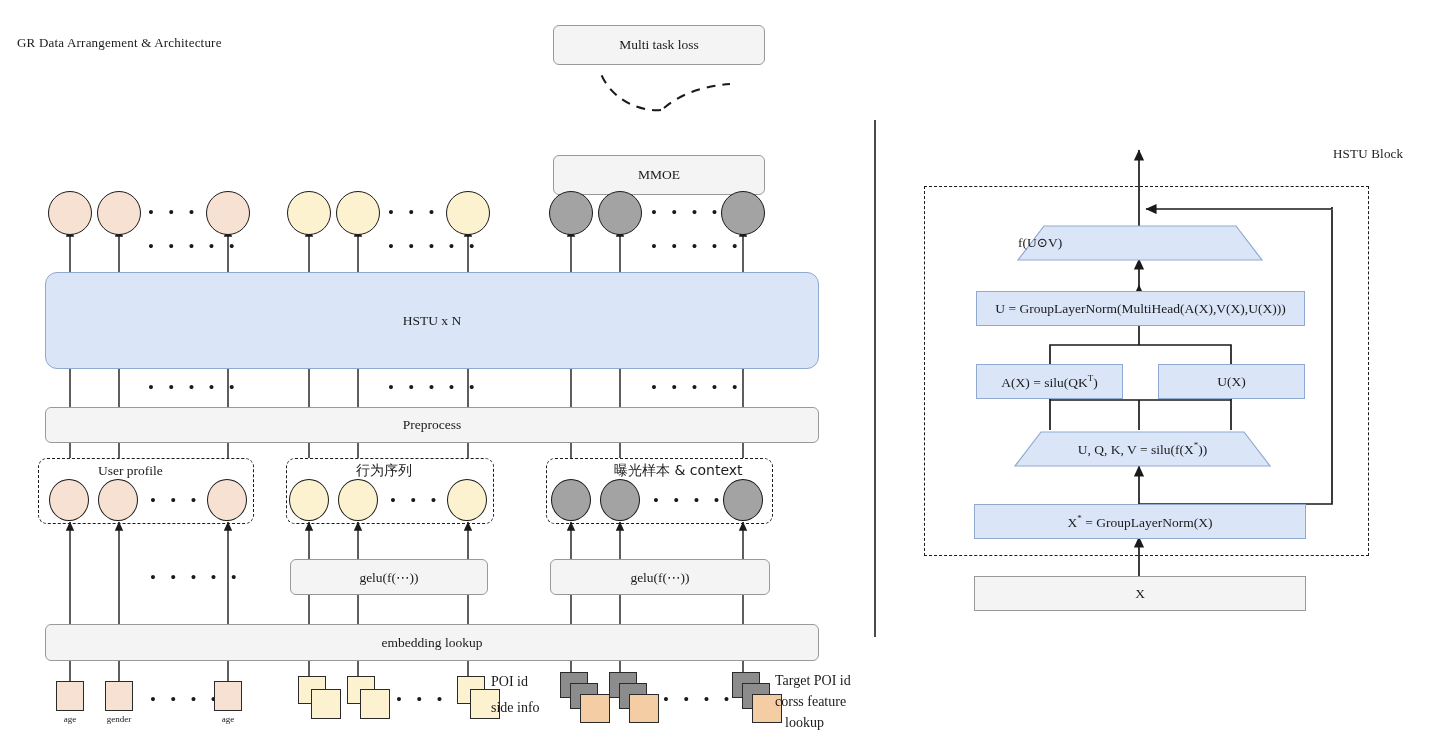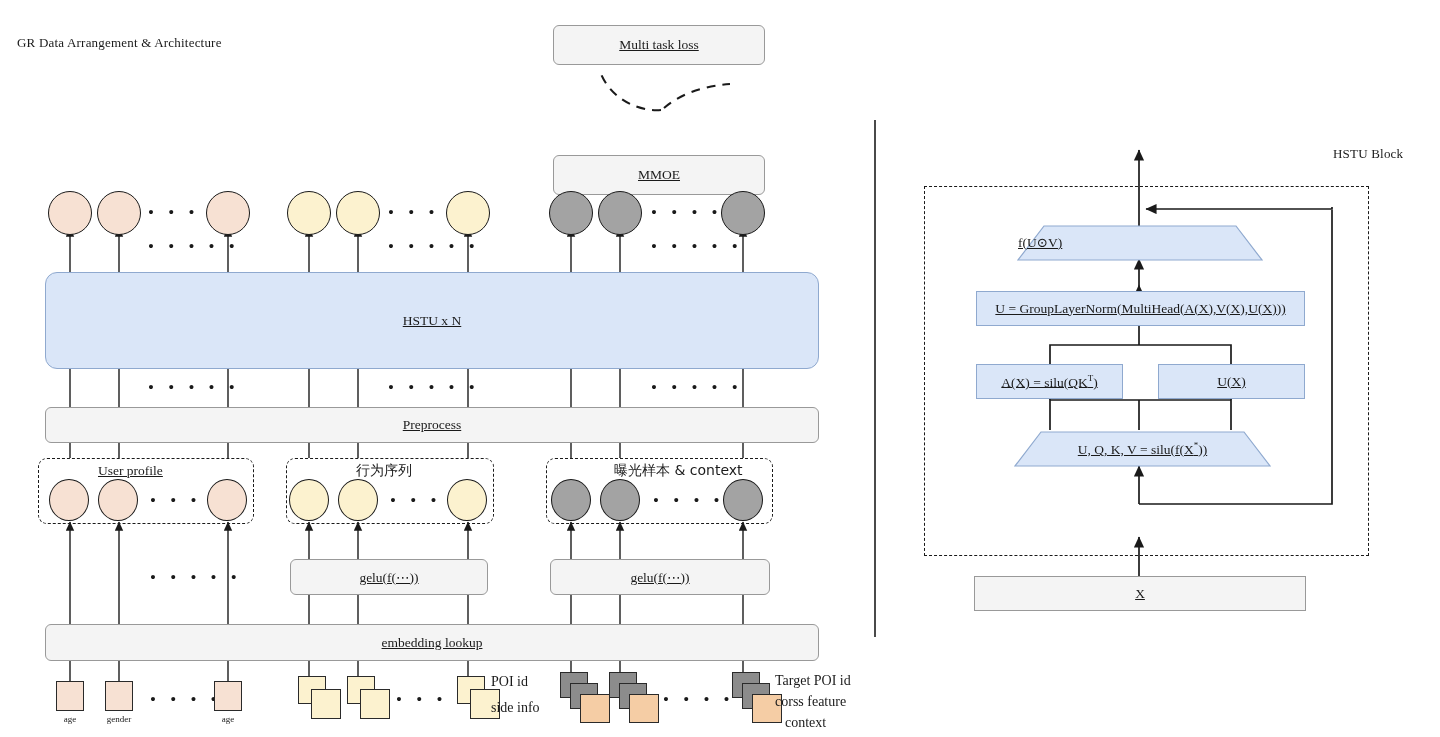--- a/index.html
+++ b/index.html
@@ -1,21 +1,21 @@
 <!DOCTYPE html>
 <html><head>
 <meta charset="utf-8">
 <style>
   html,body{margin:0;padding:0;background:#ffffff;}
   body{width:1440px;height:737px;overflow:hidden;
        font-family:"Liberation Serif","DejaVu Serif",serif;color:#1a1a1a;}
   #root{position:relative;width:1440px;height:737px;}
   .abs{position:absolute;}
   .ttl{font-size:13px;letter-spacing:.2px;white-space:nowrap;}
-  .boxlabel{font-size:13.5px;white-space:nowrap;text-decoration:underline;}
+  .boxlabel{font-size:13.5px;white-space:nowrap;}
   .greybox{background:#f4f4f4;border:1.2px solid #999;border-radius:6px;
            display:flex;align-items:center;justify-content:center;}
   .bluebox{background:#dae6f8;border:1.1px solid #8fa9cf;
            display:flex;align-items:center;justify-content:center;}
   .bluebox.round{border-radius:12px;}
   .dashbox{border:1.6px dashed #1a1a1a;border-radius:9px;}
   .circ{border-radius:50%;border:1.6px solid #1a1a1a;box-sizing:border-box;}
   .sq{border:1.4px solid #2a2a2a;box-sizing:border-box;}
   .dots{font-size:17px;letter-spacing:5px;color:#1a1a1a;white-space:nowrap;}
   .divider{background:#4a4a4a;width:2px;}
@@ -226,21 +226,21 @@
     <div class="abs sq" style="left:20px;top:22px;width:30px;height:29px;background:#f5cda5;"></div>
   </div>
   <div class="abs dots" style="left:663px;top:690px;">• • • • •</div>
   <div class="abs" style="left:732px;top:672px;width:54px;height:54px;">
     <div class="abs sq" style="left:0;top:0;width:28px;height:26px;background:#8c8c8c;"></div>
     <div class="abs sq" style="left:10px;top:11px;width:28px;height:26px;background:#8c8c8c;"></div>
     <div class="abs sq" style="left:20px;top:22px;width:30px;height:29px;background:#f5cda5;"></div>
   </div>
   <div class="abs sidelbl" style="left:775px;top:673px;">Target POI id</div>
   <div class="abs sidelbl" style="left:775px;top:694px;">corss feature</div>
-  <div class="abs sidelbl" style="left:785px;top:715px;">context</div>
+  <div class="abs sidelbl" style="left:785px;top:715px;">lookup</div>
 
   <div class="abs ttl" style="left:1333px;top:146px;">HSTU Block</div>
 
   <div class="abs" style="left:924px;top:186px;width:443px;height:368px;
        border:1.8px dashed #1a1a1a;"></div>
 
   <svg class="abs" style="left:880px;top:0px;width:560px;height:737px;">
     <defs>
       <marker id="rah" markerWidth="9" markerHeight="9" refX="6.2" refY="3" orient="auto">
         <path d="M0,0 L6.5,3 L0,6 z" fill="#1a1a1a"></path>
@@ -294,19 +294,24 @@
     <span class="boxlabel">U(X)</span>
   </div>
 
   <svg class="abs tz" style="left:1015px;top:432px;width:255px;height:34px;">
     <polygon points="26,0 229,0 255,34 0,34" fill="#dae6f8" stroke="#8fa9cf" stroke-width="1.2"></polygon>
   </svg>
   <div class="abs boxlabel" style="left:1015px;top:440px;width:255px;text-align:center;">
     <span>U, Q, K, V = silu(f(X</span><sup style="font-size:9px;">*</sup><span>))</span>
   </div>
 
+  <div class="abs bluebox" style="left:974px;top:504px;width:330px;height:33px;">
+    <span class="boxlabel">
+      <span>X</span><sup style="font-size:9px;">*</sup><span> = GroupLayerNorm(X)</span>
+    </span>
+  </div>
 
   <div class="abs" style="left:974px;top:576px;width:330px;height:33px;background:#f4f4f4;
        border:1.2px solid #999;display:flex;align-items:center;justify-content:center;">
     <span class="boxlabel">X</span>
   </div>
 
 </div>
 
 </body></html>

